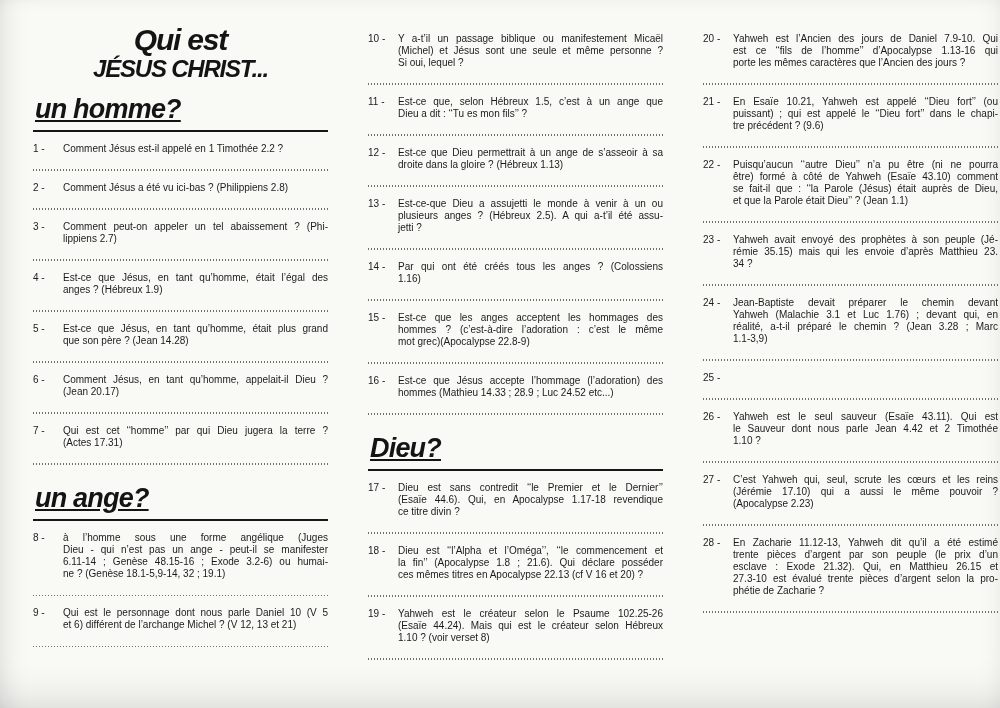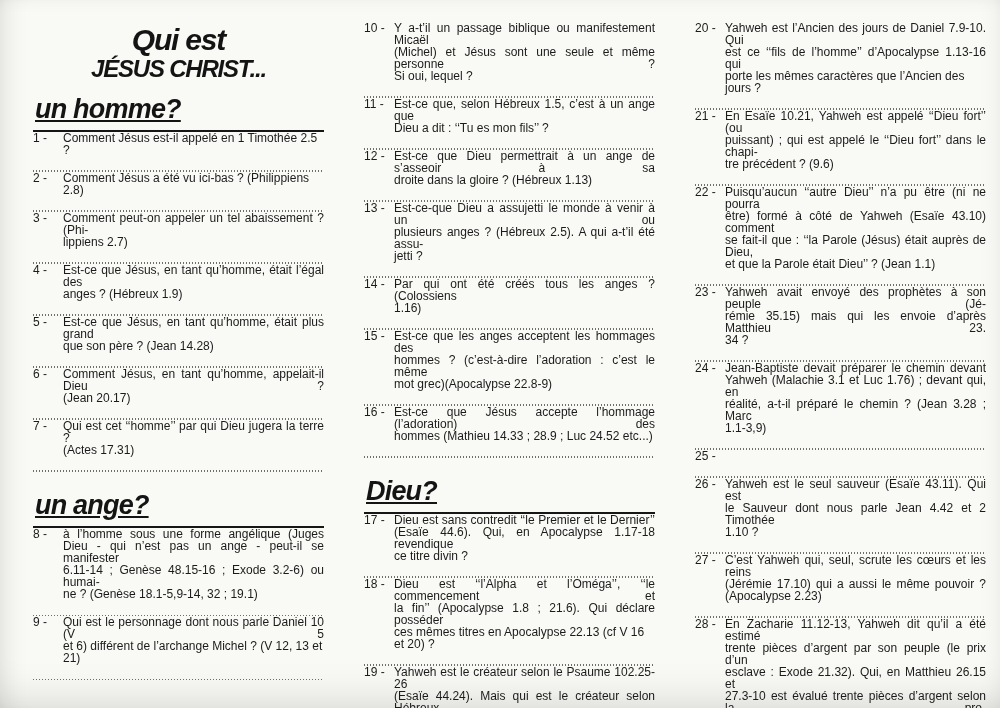--- a/index.html
+++ b/index.html
@@ -6,21 +6,21 @@
   body{
     width:1000px;height:708px;
     background:#e6e6e3;
     font-family:"Liberation Sans",sans-serif;
     color:#1b1b1b;
     -webkit-font-smoothing:antialiased;
   }
   .page{
     width:1000px;height:708px;box-sizing:border-box;
     background:#f9f9f6;
-    padding:22px 14px 0 33px;
+    padding:22px 2px 0 33px;
     display:flex;gap:40px;
     overflow:hidden;
     box-shadow:
       inset 26px 0 30px -28px rgba(0,0,0,.16),
       inset -18px 0 30px -26px rgba(0,0,0,.12),
       inset 0 -40px 50px -44px rgba(0,0,0,.20),
       inset 0 14px 20px -18px rgba(0,0,0,.08);
   }
   .column{flex:1 1 0;min-width:0;}
   .title{text-align:center;margin:2px 0 12px;color:#141414;}
@@ -35,21 +35,21 @@
   .heading{
     font-size:27px;font-weight:bold;font-style:italic;
     letter-spacing:-0.8px;line-height:1.15;
     border-bottom:2px solid #161616;
     padding:0 0 5px 2px;
     margin:18px 0 0 0;
     color:#141414;
     text-decoration:underline;
   }
   .title + .heading{margin-top:8px;}
-  .q{display:flex;font-size:12px;line-height:12px;}
+  .q{display:flex;margin-top:11px;font-size:10px;line-height:12px;}
   .qnum{flex:0 0 30px;white-space:nowrap;}
   .qtext{flex:1 1 auto;min-width:0;}
   .qline{text-align:justify;text-align-last:justify;}
   .qline.last{text-align:left;text-align-last:auto;}
   .dots{
     margin-top:14px;height:2px;
     background:repeating-linear-gradient(to right,#6e6e6e 0 1px,transparent 1px 3px);
     background-size:3px 1.6px;background-repeat:repeat-x;background-position:0 30%;
   }
 </style>
@@ -59,21 +59,21 @@
 <div class="page" id="columns">
     <div class="column">
       <div class="title">
         <div class="title-line1">Qui est</div>
         <div class="title-line2">JÉSUS CHRIST...</div>
       </div>
       <div class="heading">un homme?</div>
       <div class="q">
         <span class="qnum">1 -</span>
         <div class="qtext">
-          <div class="qline last">Comment Jésus est-il appelé en 1 Timothée 2.5 ?</div>
+          <div class="qline last">Comment Jésus est-il appelé en 1 Timothée 2.2 ?</div>
         </div>
       </div>
       <div class="dots"></div>
       <div class="q">
         <span class="qnum">2 -</span>
         <div class="qtext">
           <div class="qline last">Comment Jésus a été vu ici-bas ? (Philippiens 2.8)</div>
         </div>
       </div>
       <div class="dots"></div>

